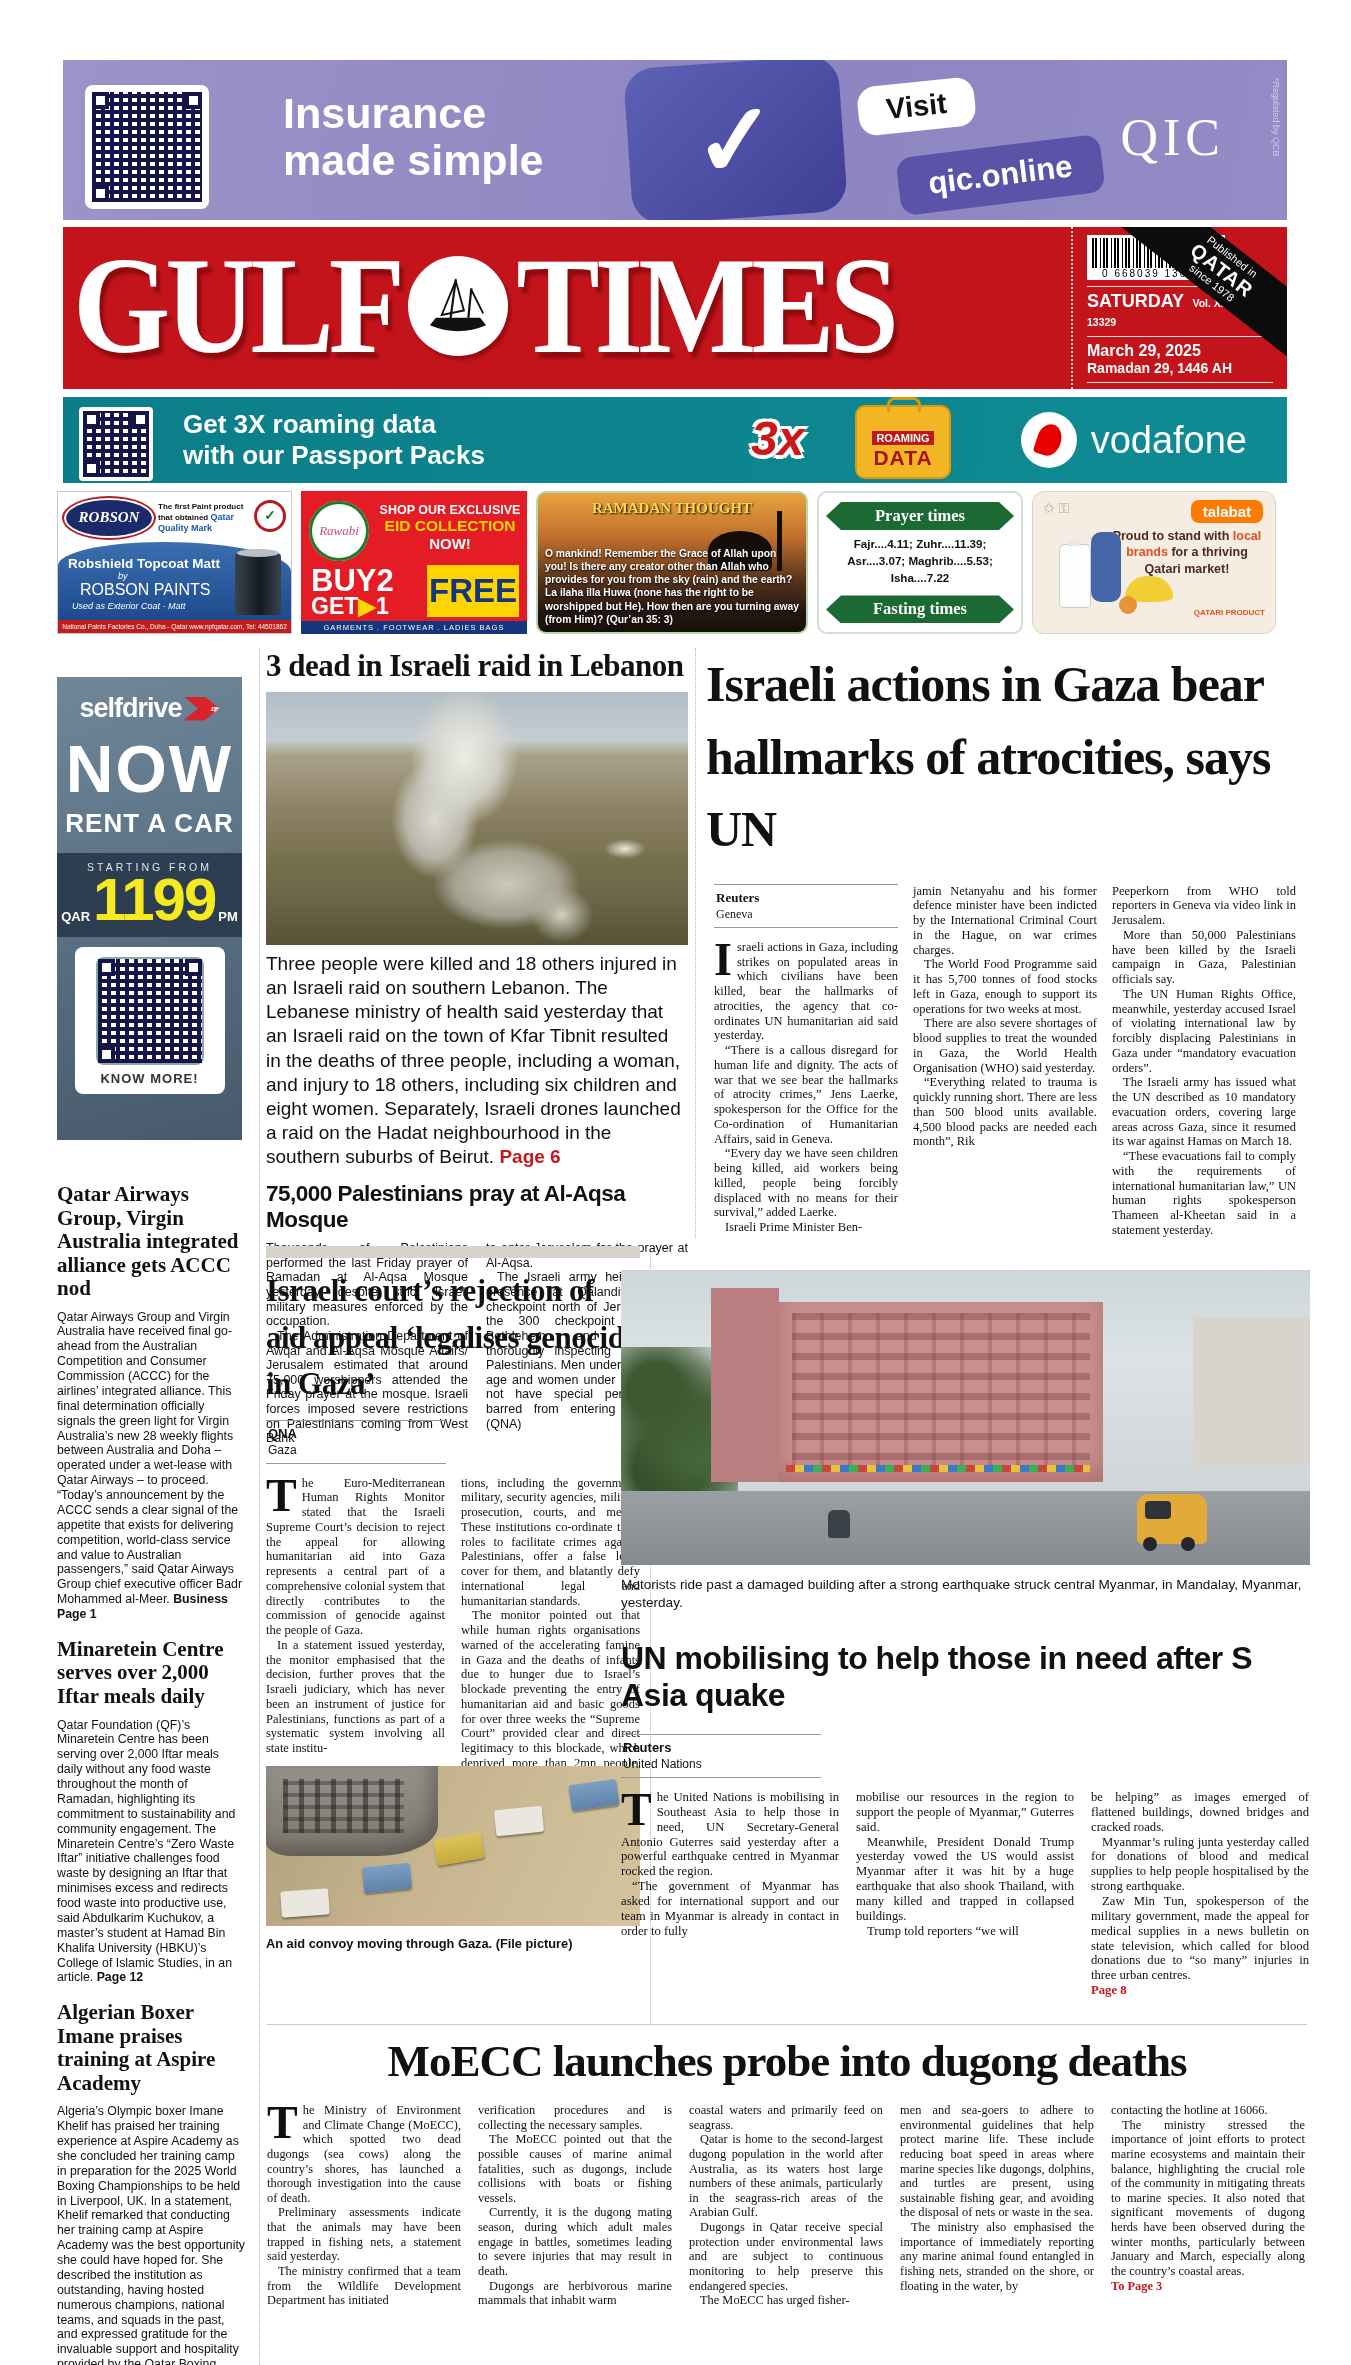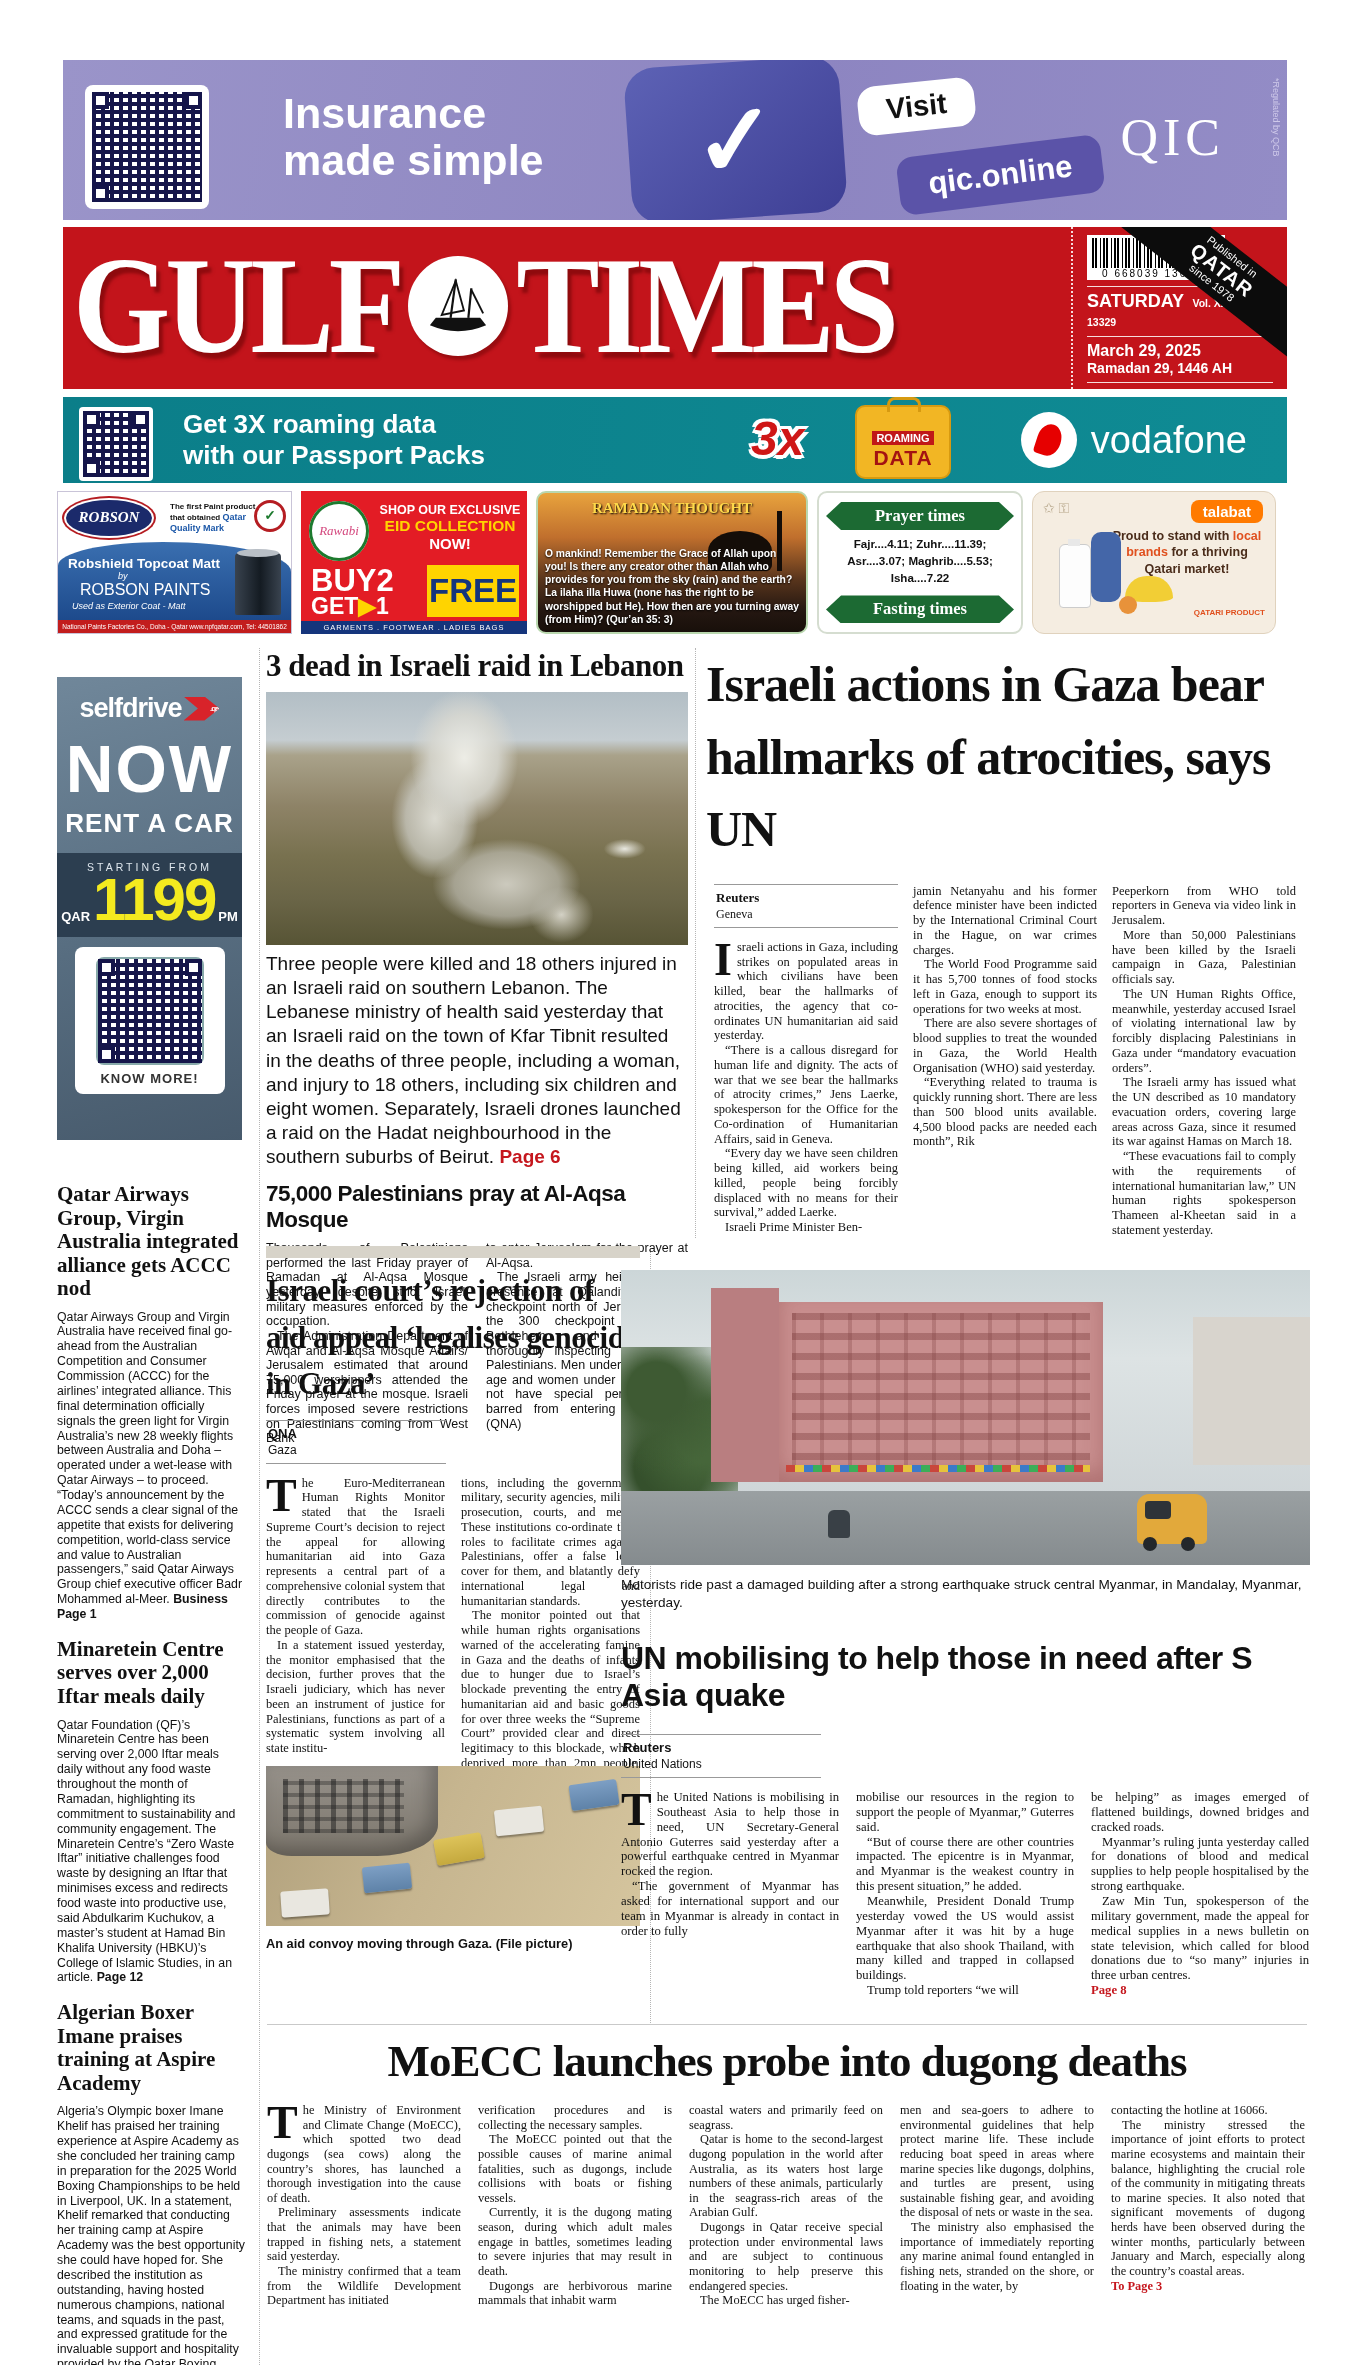--- a/index.html
+++ b/index.html
@@ -67,21 +67,21 @@
   .voda-circ:before{content:"";position:absolute;left:16px;top:12px;width:24px;height:32px;
      background:#e60000;border-radius:50% 50% 50% 4px;transform:rotate(18deg);}
   .voda-word{color:#fff;font-size:38px;}
   
   .adsrow{position:absolute;left:57px;top:491px;width:1243px;height:143px;display:flex;gap:9px;}
   .panel{position:relative;height:143px;box-sizing:border-box;overflow:hidden;}
   .robson{width:235px;background:#fff;border:1px solid #c9c4d8;}
   .rob-oval{position:absolute;left:8px;top:8px;width:86px;height:36px;background:#1b2a6b;border-radius:50%;
      box-shadow:0 0 0 2px #fff,0 0 0 4px #b51d22;color:#fff;font-weight:bold;font-style:italic;
      font-size:15px;text-align:center;line-height:34px;font-family:"Liberation Serif",serif;}
-  .rob-tag{position:absolute;left:112px;top:10px;width:100px;font-size:8px;font-weight:bold;line-height:1.25;}
+  .rob-tag{position:absolute;left:100px;top:10px;width:100px;font-size:8px;font-weight:bold;line-height:1.25;}
   .rob-tag b{color:#1b57a8;font-size:9px;}
   .rob-seal{position:absolute;right:5px;top:8px;width:26px;height:26px;border-radius:50%;
      border:3px solid #b51d22;color:#1d7a2e;font-weight:bold;text-align:center;line-height:24px;font-size:14px;}
   .rob-blue{position:absolute;left:0;right:0;bottom:13px;height:78px;
      background:linear-gradient(#3a6fb0,#1d4a8c);border-radius:45% 55% 0 0/30% 38% 0 0;color:#fff;}
   .rob-blue .t1{font-size:13.5px;font-weight:bold;margin:14px 0 0 10px;}
   .rob-blue .t2{font-size:9px;font-style:italic;margin-left:60px;}
   .rob-blue .t3{font-size:16px;font-weight:normal;margin-left:22px;}
   .rob-blue .t4{font-size:9px;font-style:italic;margin:2px 0 0 14px;}
   .rob-can{position:absolute;right:10px;bottom:18px;width:46px;height:62px;background:linear-gradient(90deg,#39434f,#141b22 55%,#39434f);border-radius:4px 4px 2px 2px;}
@@ -512,21 +512,20 @@
         <div class="by-src">Reuters</div>
         <div class="by-loc">United Nations</div>
       </div>
       <div class="cols quake-cols">
         <div class="col dc">
             <p>The United Nations is mobilising in Southeast Asia to help those in need, UN Secretary-General Antonio Guterres said yesterday after a powerful earthquake centred in Myanmar rocked the region.</p>
             <p>“The government of Myanmar has asked for international support and our team in Myanmar is already in contact in order to fully</p>
           </div>
         <div class="col">
             <p>mobilise our resources in the region to support the people of Myanmar,” Guterres said.</p>
-            <p>“But of course there are other countries impacted. The epicentre is in Myanmar, and Myanmar is the weakest country in this present situation,” he added.</p>
             <p>Meanwhile, President Donald Trump yesterday vowed the US would assist Myanmar after it was hit by a huge earthquake that also shook Thailand, with many killed and trapped in collapsed buildings.</p>
             <p>Trump told reporters “we will</p>
           </div>
         <div class="col">
           <div>
               <p>be helping” as images emerged of flattened buildings, downed bridges and cracked roads.</p>
               <p>Myanmar’s ruling junta yesterday called for donations of blood and medical supplies to help people hospitalised by the strong earthquake.</p>
               <p>Zaw Min Tun, spokesperson of the military government, made the appeal for medical supplies in a news bulletin on state television, which called for blood donations due to “so many” injuries in three urban centres.</p>
             </div>
           <span class="pref">Page 8</span>

